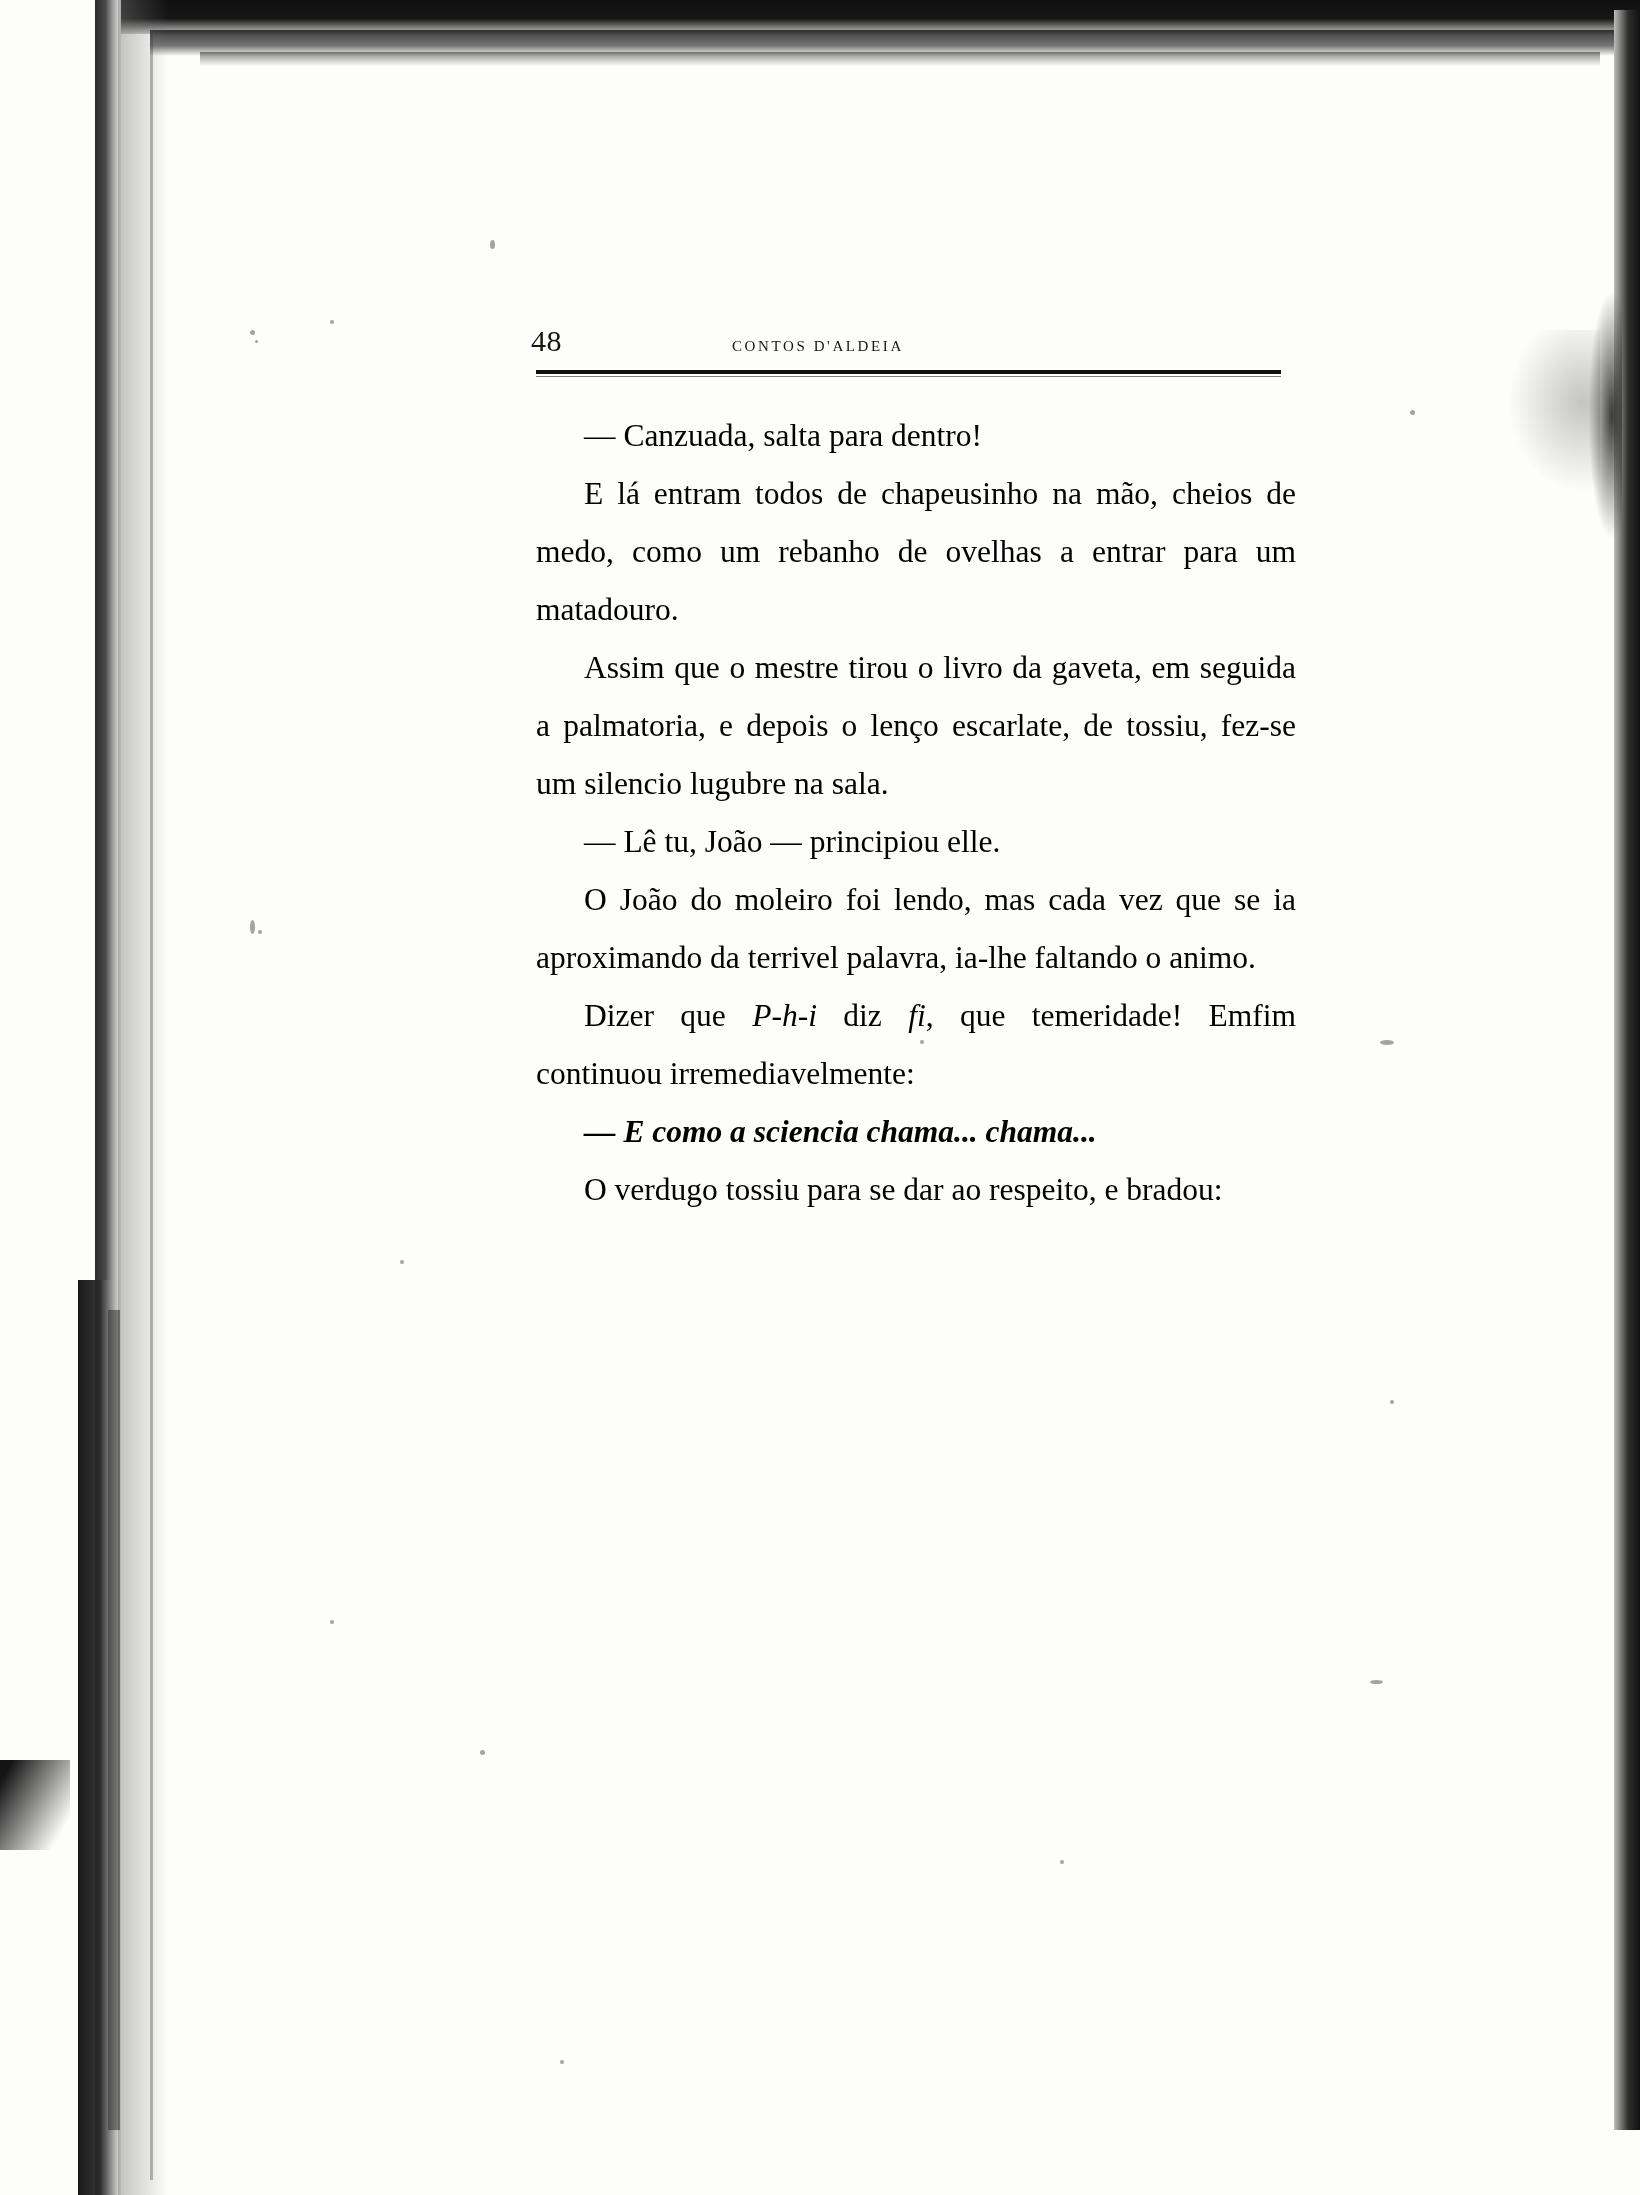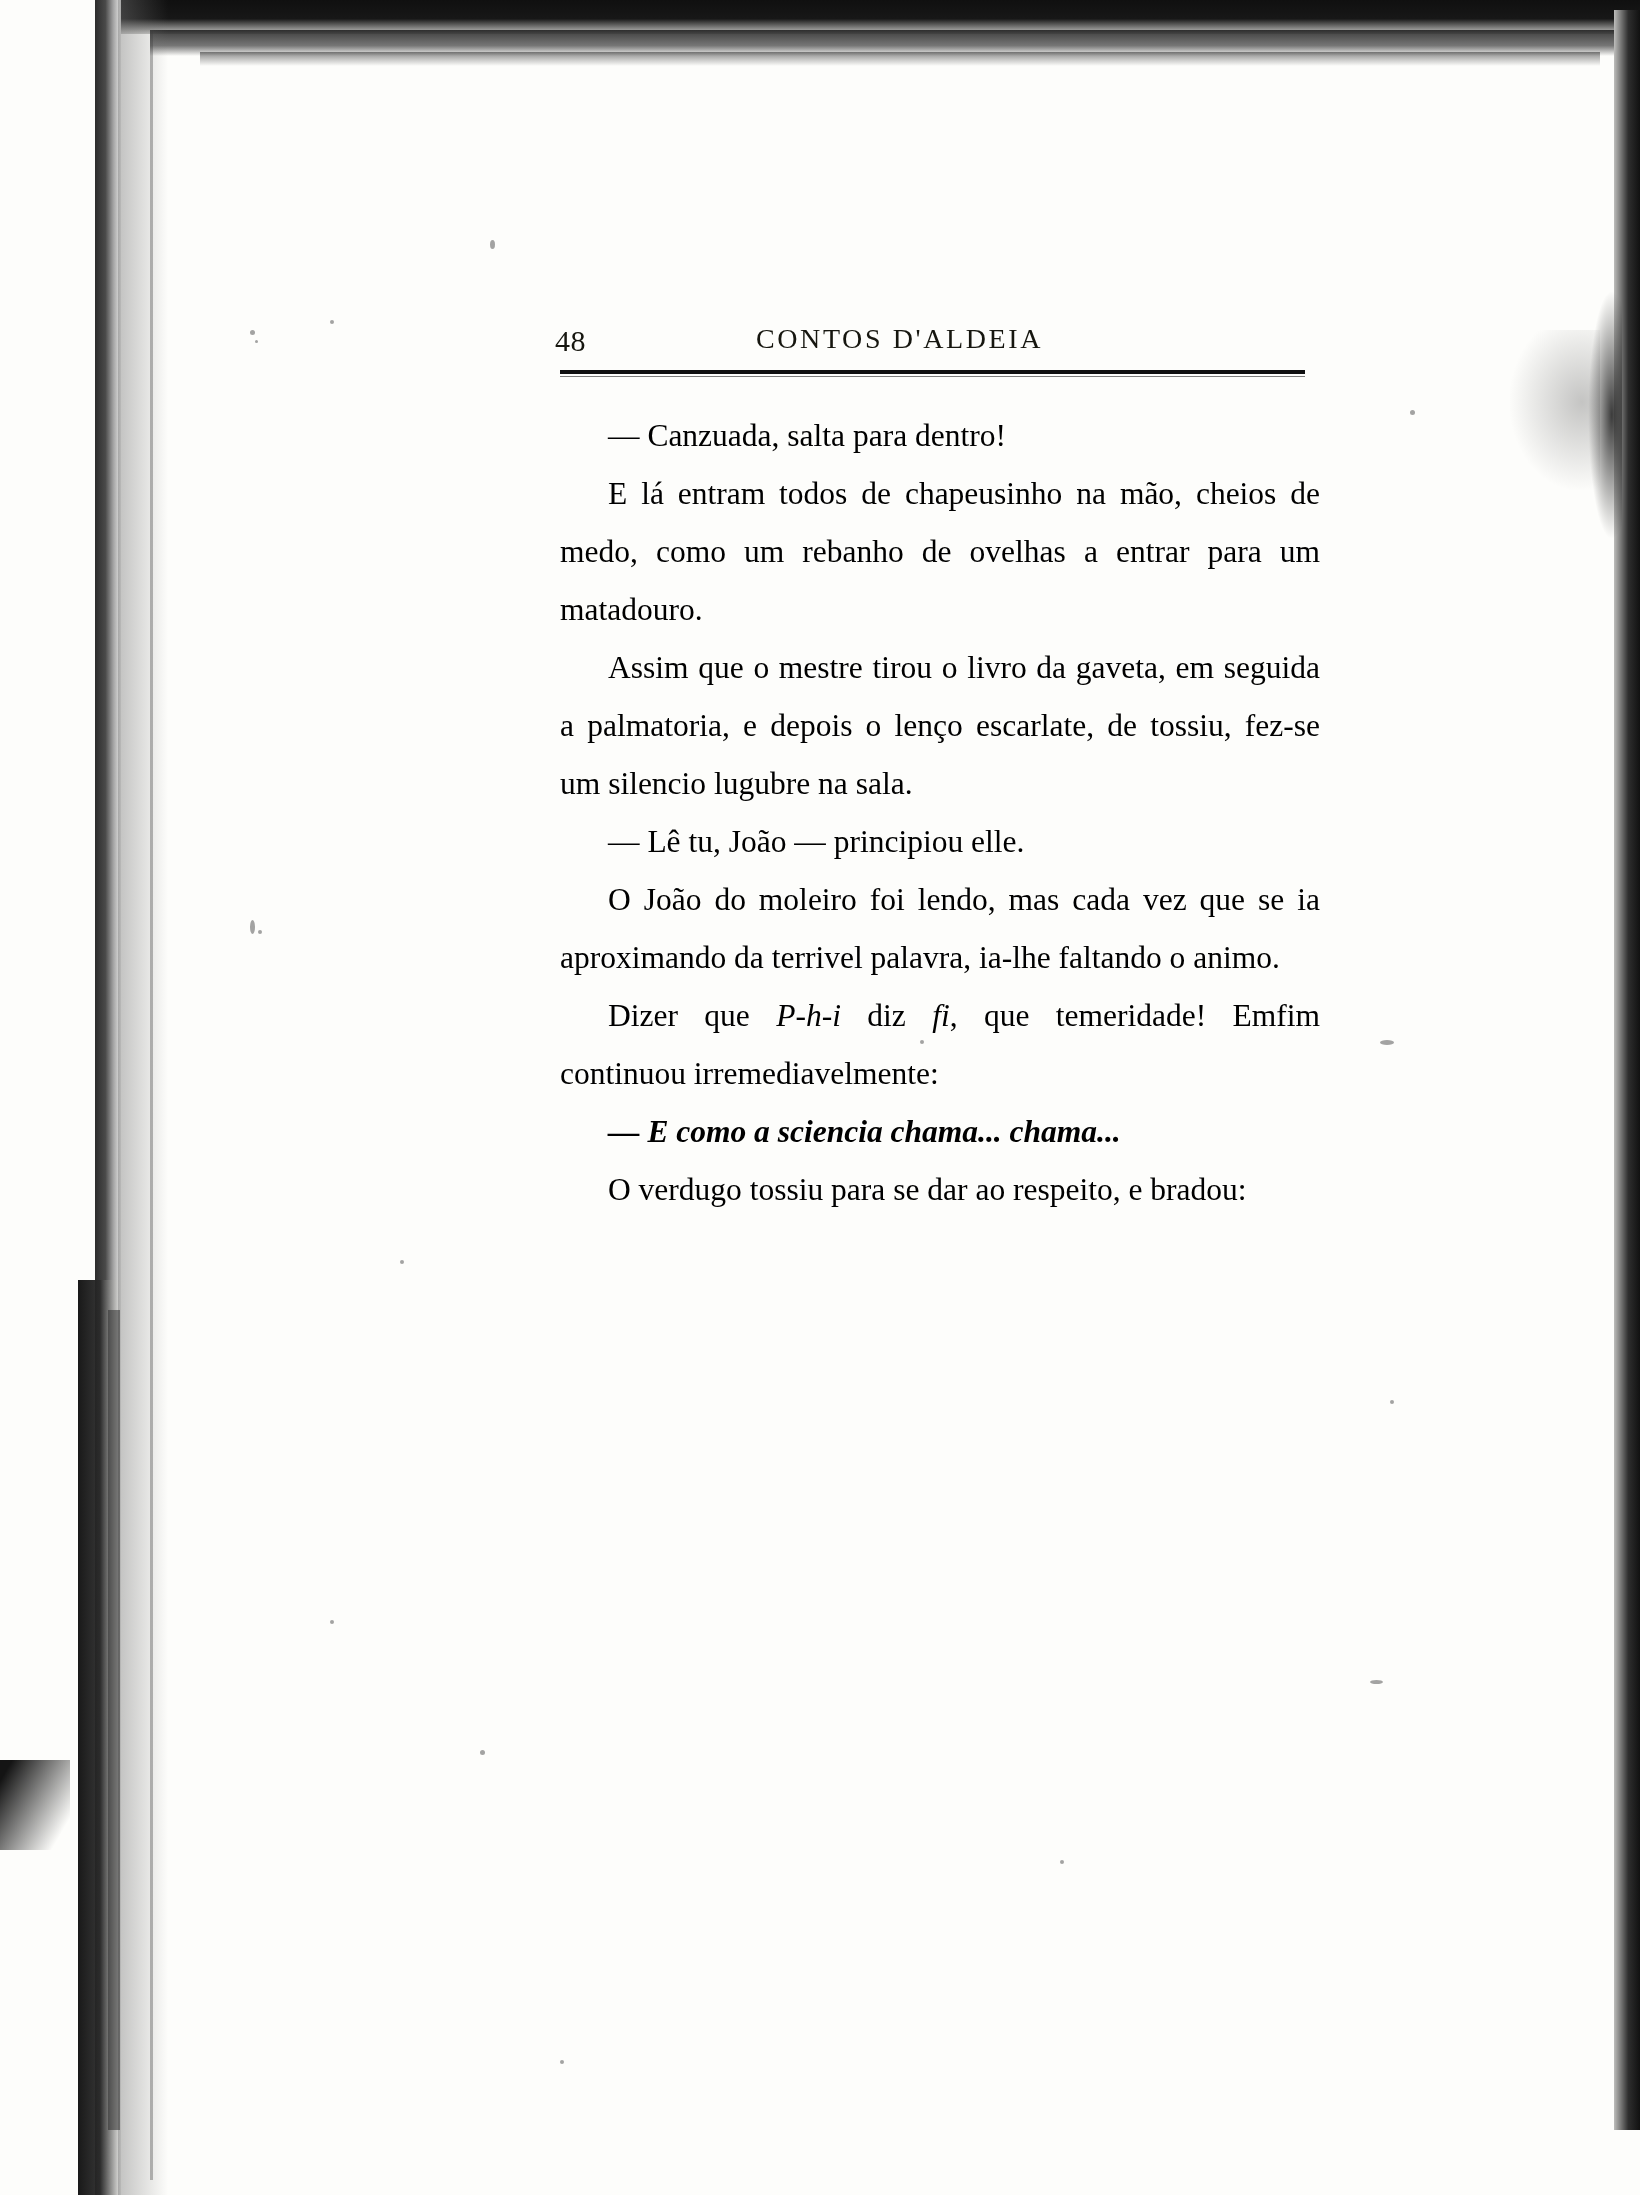--- a/index.html
+++ b/index.html
@@ -130,39 +130,39 @@
   }
   .speckle {
     position: absolute;
     border-radius: 50%;
     background: rgba(90,90,90,0.55);
   }
 
   
   .page-wrap {
     position: absolute;
-    left: 560px;
+    left: 536px;
     top: 300px;
     width: 790px;
   }
 
   .header-row {
     position: relative;
     height: 58px;
     display: flex;
     align-items: flex-end;
   }
   .folio {
     font-size: 30px;
     color: #16160f;
     letter-spacing: 0.5px;
     margin-left: -5px;
   }
   .running-head {
-    font-size: 28px;
+    font-size: 15px;
     letter-spacing: 2.6px;
     color: #16160f;
     margin-left: 170px;
     margin-bottom: 3px;
     white-space: nowrap;
     font-family: Liberation Serif, serif;
   }
   .rule {
     margin-top: 12px;
     width: 745px;

